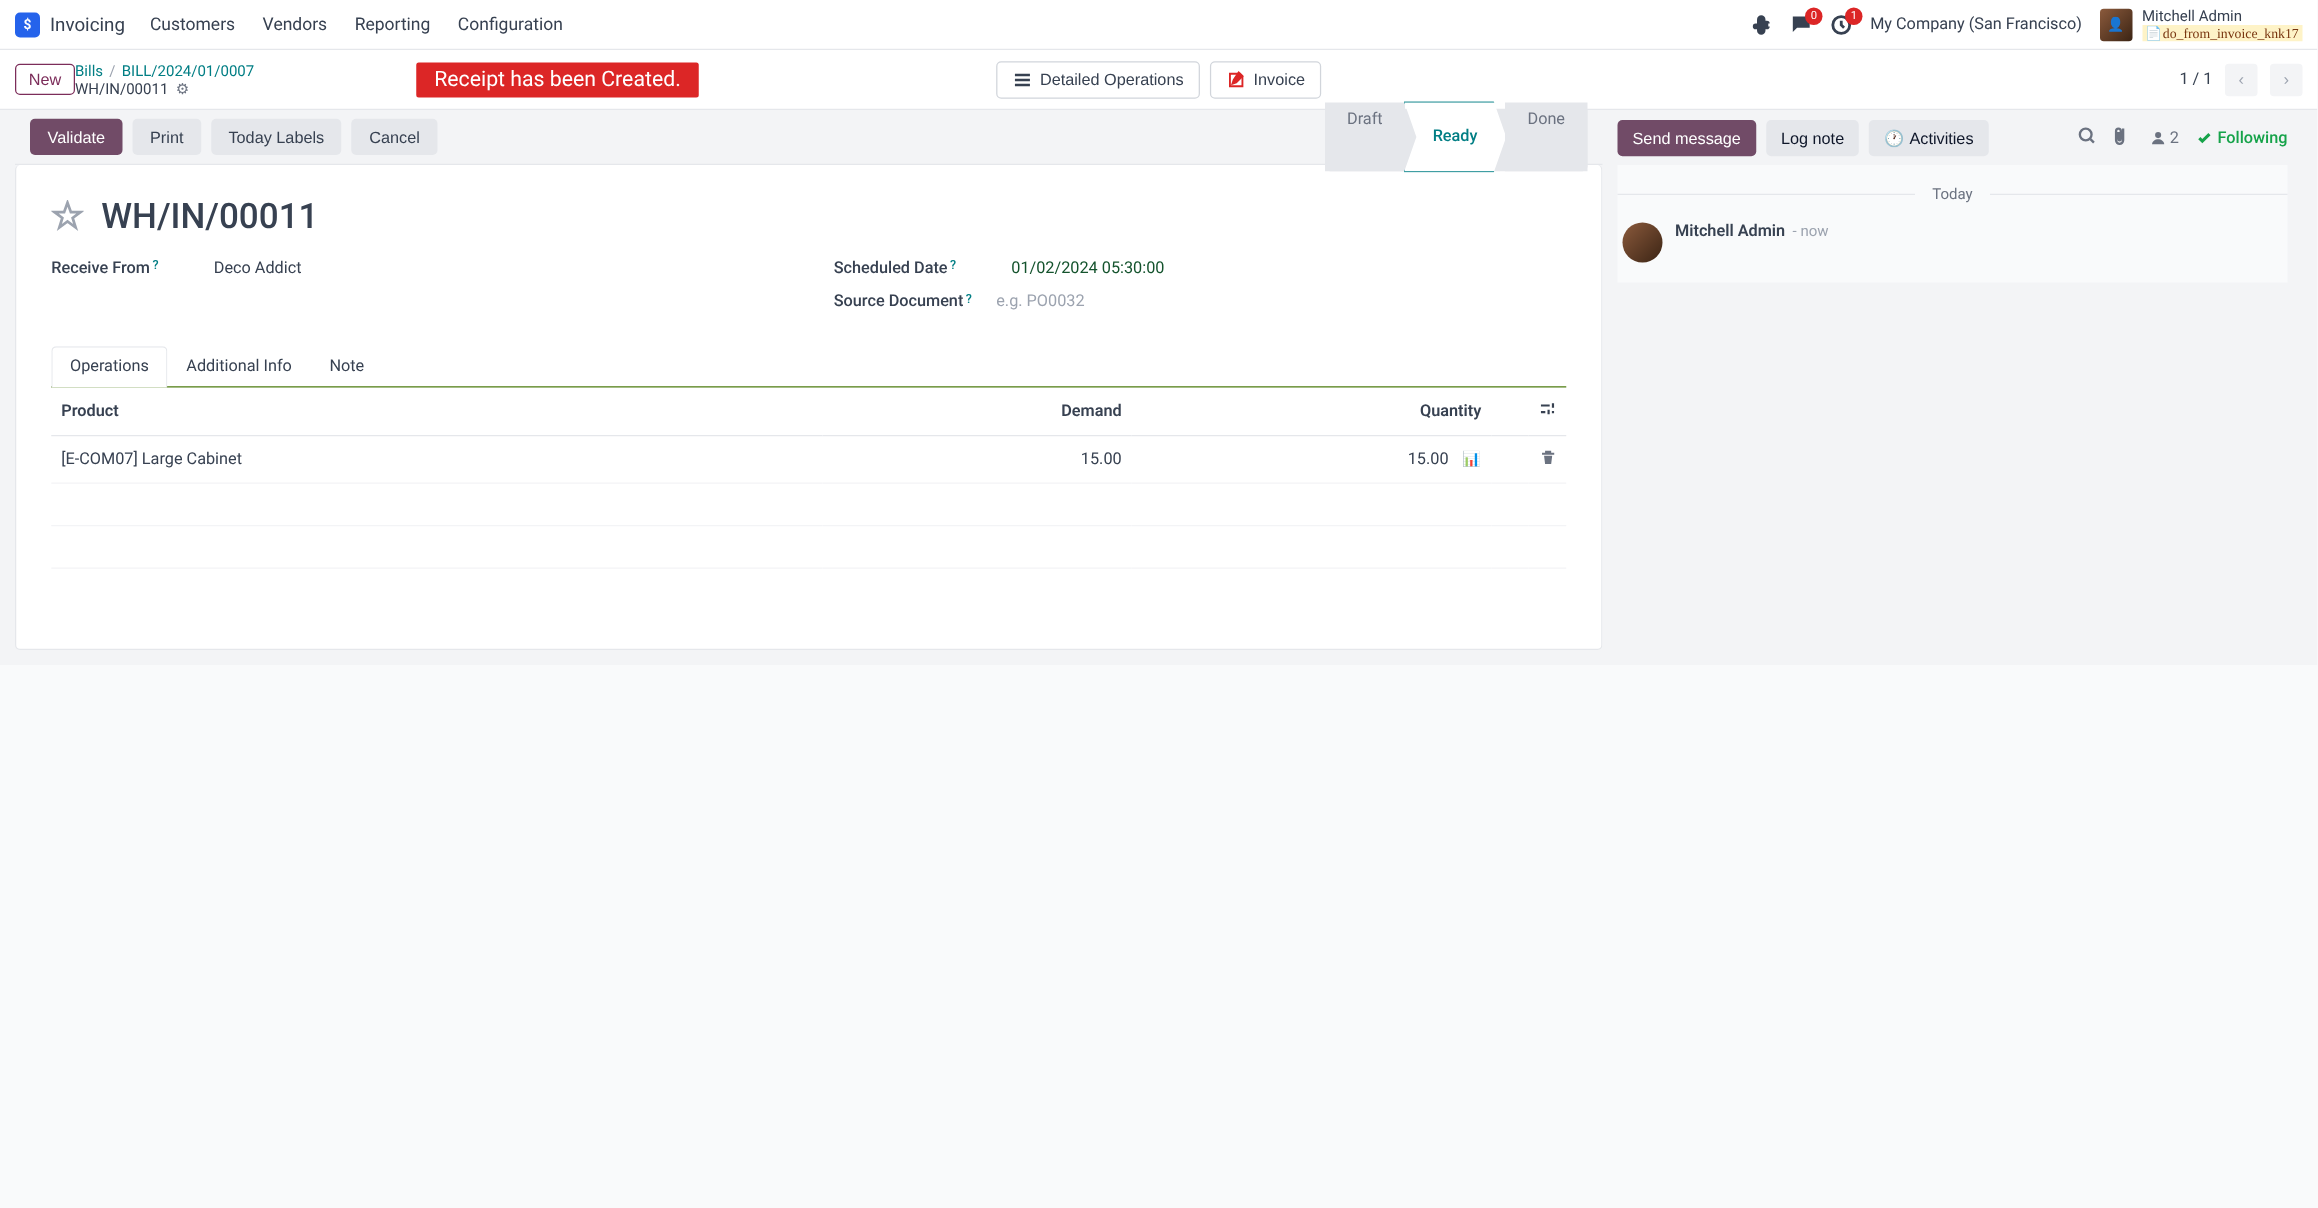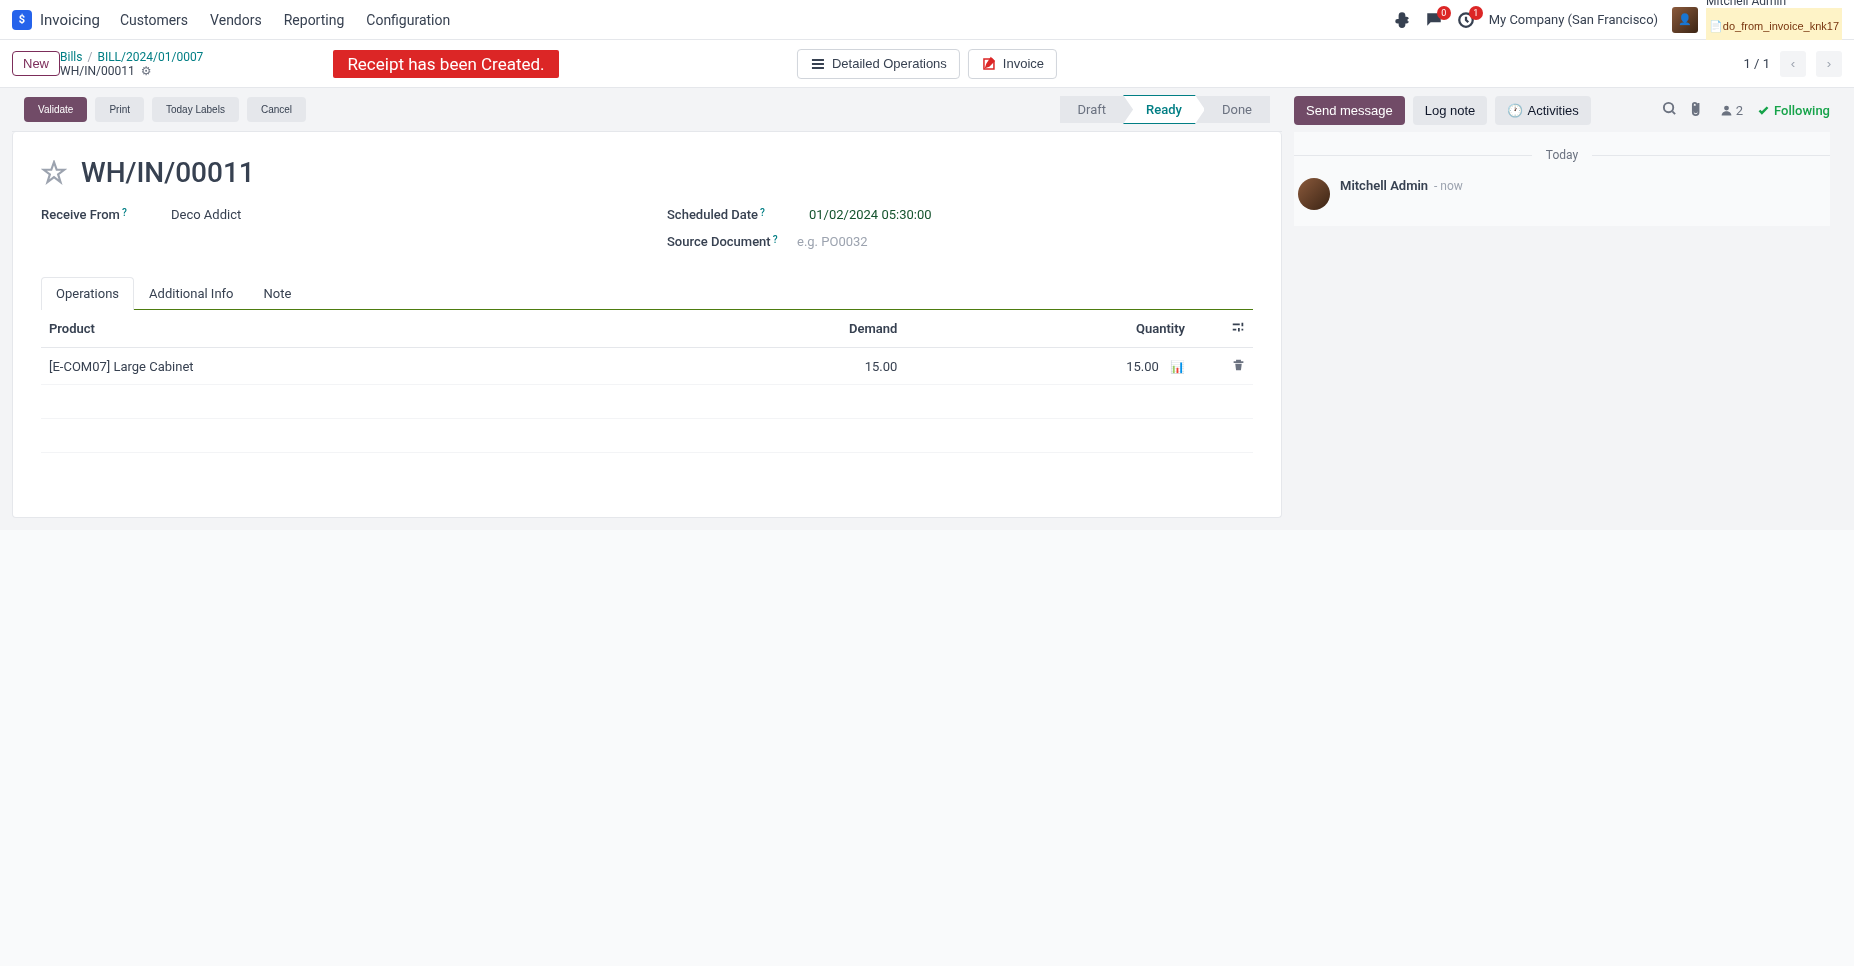--- a/index.html
+++ b/index.html
@@ -101,23 +101,23 @@
       flex-direction: column;
       font-size: 11px;
     }
     .user-name {
       color: #374151;
       font-size: 12px;
     }
     .user-db {
       background: #fef3c7;
       color: #78350f;
-      font-family: Liberation Sans, sans-serif;
+      font-family: Liberation Serif, serif;
       font-size: 11px;
-      padding: 12px 3px;
+      padding: 0 3px;
       text-align: center;
     }
     
     
     .control-panel {
       display: flex;
       align-items: center;
       background: #fff;
       border-bottom: 1px solid #e5e7eb;
       padding: 6px 12px;
@@ -221,21 +221,21 @@
       align-items: center;
       background: #f3f4f6;
       border-bottom: 1px solid #e5e7eb;
       padding: 8px 12px;
       height: 44px;
     }
     .action-btn {
       border: none;
       padding: 7px 14px;
       border-radius: 4px;
-      font-size: 10px;
+      font-size: 13px;
       cursor: pointer;
       margin-right: 8px;
     }
     .action-btn.primary {
       background: #714b67;
       color: #fff;
     }
     .action-btn.secondary {
       background: #e5e7eb;
       color: #374151;
@@ -256,21 +256,21 @@
       background: #e5e7eb;
     }
     .status-arrow.active {
       background: #fff;
       color: #017e84;
       font-weight: 500;
       border: 1px solid #017e84;
       border-radius: 0;
       clip-path: polygon(0 0, calc(100% - 10px) 0, 100% 50%, calc(100% - 10px) 100%, 0 100%, 10px 50%);
       margin: -1px;
-      padding: 6px 22px;
+      padding: 20px 22px;
     }
     
     
     .main-layout {
       display: flex;
       background: #f3f4f6;
     }
     .form-container {
       flex: 1;
       padding: 0 12px 12px 12px;

